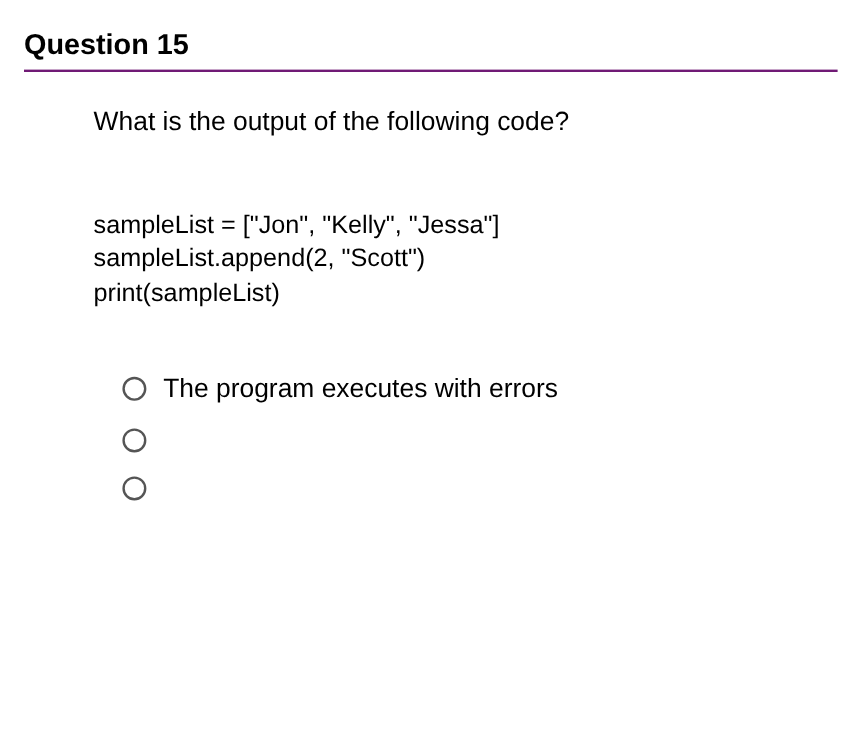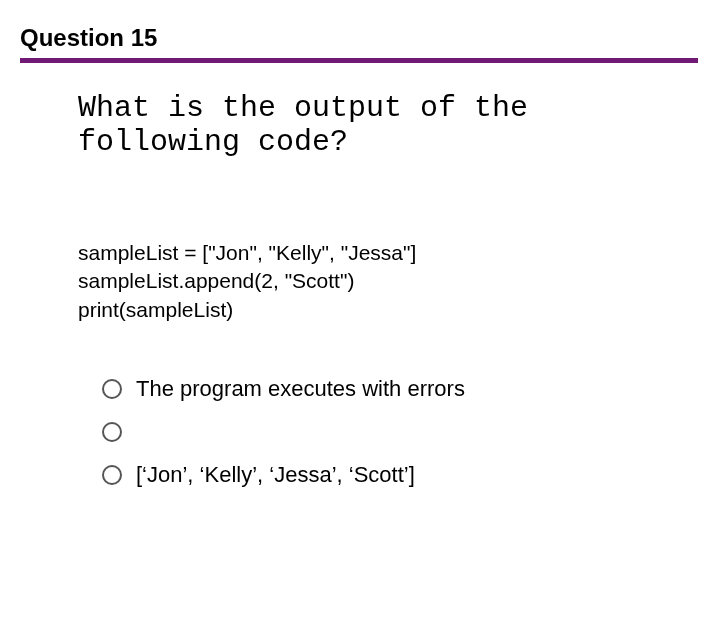--- a/index.html
+++ b/index.html
@@ -12,30 +12,29 @@
       background: #fff;
       width: 718px;
       height: 622px;
       padding: 24px 20px;
       color: #000;
     }
     .question-header {
       font-size: 24px;
       font-weight: bold;
       padding-bottom: 6px;
-      border-bottom: 5px solid #701a75;
+      border-bottom: 2px solid #701a75;
       margin-bottom: 28px;
     }
     .content {
       padding-left: 58px;
     }
     .question-text {
-      font-size: 30px;
-      margin-bottom: 80px;
-      font-family: Liberation Mono, monospace;
+      font-size: 22px;
+      margin-bottom: 60px;
     }
     .code-block {
       font-size: 21px;
       line-height: 1.35;
       margin-bottom: 52px;
       white-space: pre-line;
     }
     .options {
       padding-left: 24px;
     }
@@ -74,16 +73,15 @@
   <div class="options">
     <div class="option">
       <span class="radio"></span>
       <span class="option-label">The program executes with errors</span>
     </div>
     <div class="option">
       <span class="radio"></span>
     </div>
     <div class="option">
       <span class="radio"></span>
-      <span class="option-label">[‘Jon’, ‘Kelly’, ‘Jessa’, ‘Scott’]</span>
     </div>
   </div>
 </div>
 
 </body></html>

